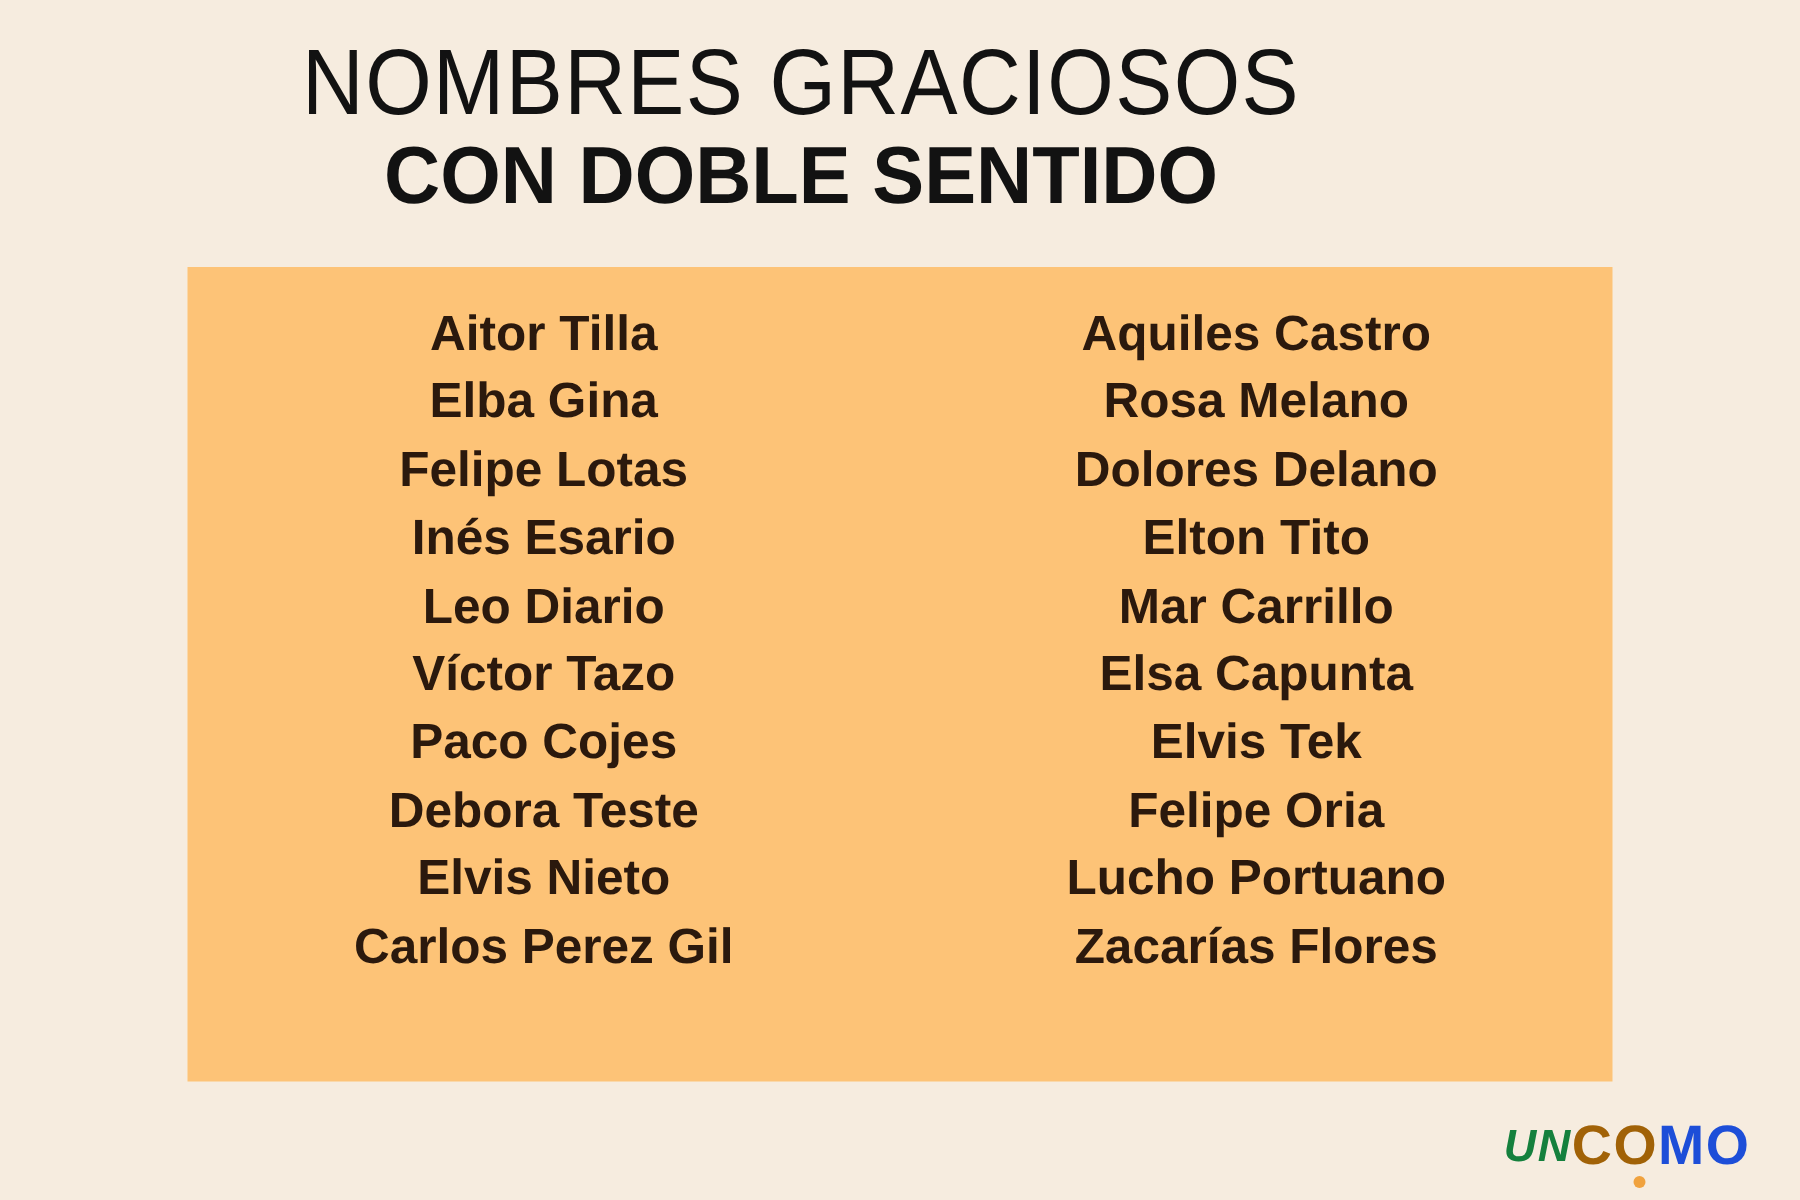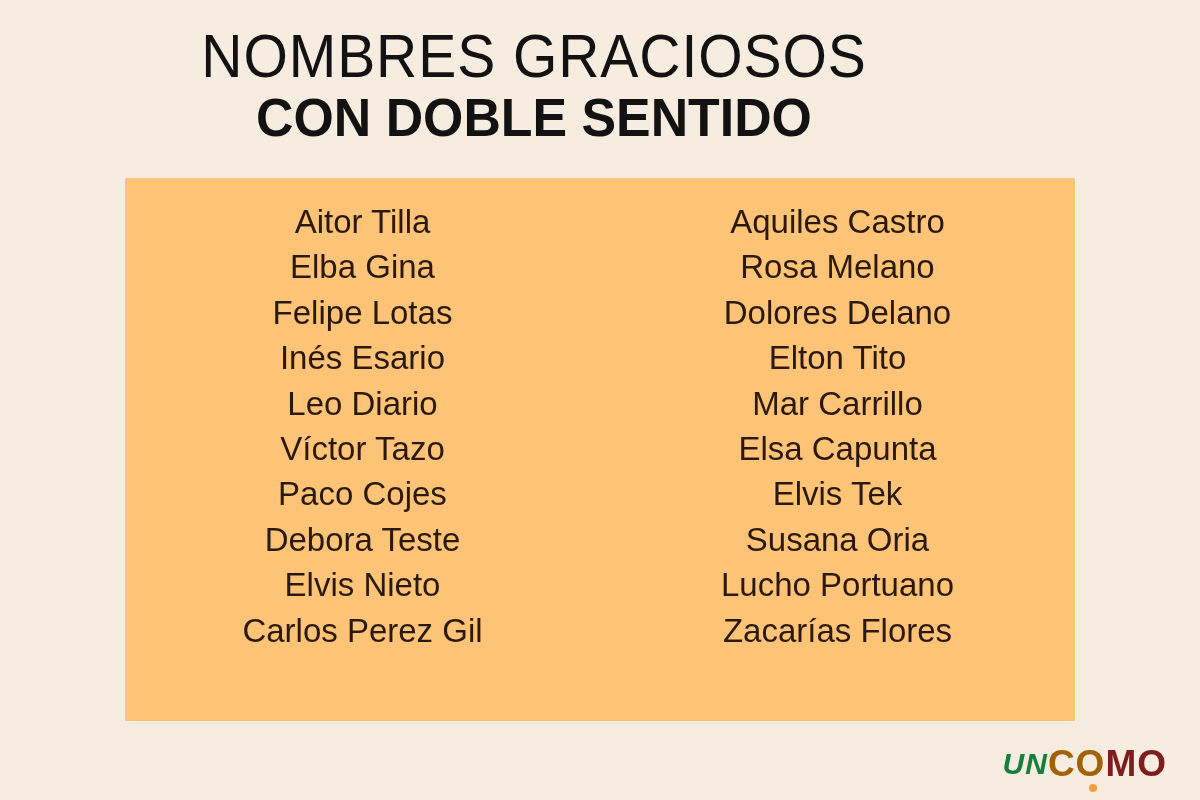--- a/index.html
+++ b/index.html
@@ -51,21 +51,21 @@
   }
   .names-col {
     flex: 1 1 50%;
     padding-top: 21px;
     text-align: center;
   }
   .name-item {
     font-size: 33px;
     line-height: 45.4px;
     color: #2b190d;
-    font-weight: 400;
+    font-weight: 700;
   }
   .logo {
     position: absolute;
     right: 33px;
     top: 740px;
     white-space: nowrap;
     line-height: 48px;
   }
   .logo-prefix {
     font-style: italic;
@@ -89,21 +89,21 @@
     bottom: -4px;
     width: 8px;
     height: 8px;
     border-radius: 50%;
     background: #f0a23e;
   }
   .logo-mo {
     display: inline-block;
     font-weight: 800;
     font-size: 37px;
-    color: #7f1d1d;
+    color: #1d4ed8;
     letter-spacing: 1px;
   }
 </style>
 </head>
 <body>
 
 <div class="title-wrap">
   <div class="title-line1">NOMBRES GRACIOSOS</div>
   <div class="title-line2">CON DOBLE SENTIDO</div>
 </div>
@@ -122,21 +122,21 @@
     <div class="name-item">Carlos Perez Gil</div>
   </div>
   <div class="names-col">
     <div class="name-item">Aquiles Castro</div>
     <div class="name-item">Rosa Melano</div>
     <div class="name-item">Dolores Delano</div>
     <div class="name-item">Elton Tito</div>
     <div class="name-item">Mar Carrillo</div>
     <div class="name-item">Elsa Capunta</div>
     <div class="name-item">Elvis Tek</div>
-    <div class="name-item">Susana Oria</div>
+    <div class="name-item">Felipe Oria</div>
     <div class="name-item">Lucho Portuano</div>
     <div class="name-item">Zacarías Flores</div>
   </div>
 </div>
 
 <div class="logo">
   <span class="logo-prefix">UN</span><span class="logo-co"><span>CO</span><span class="logo-dot"></span></span><span class="logo-mo">MO</span>
 </div>
 
 </body></html>

